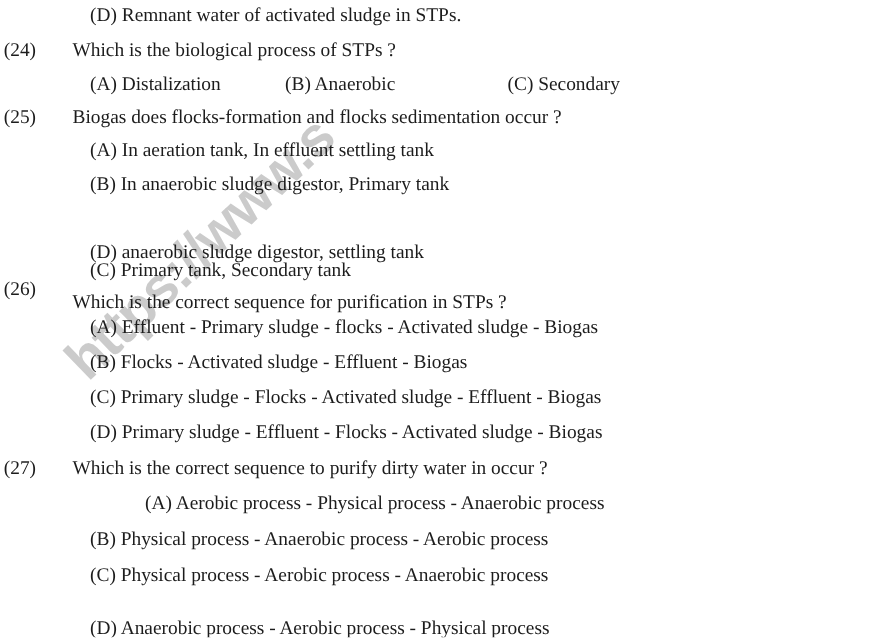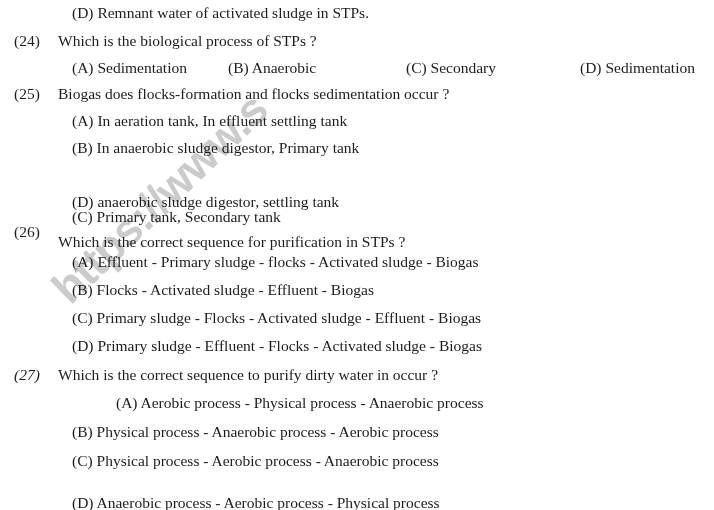--- a/index.html
+++ b/index.html
@@ -54,21 +54,21 @@
   }
   .line {
     position: absolute;
     white-space: nowrap;
     font-size: 15.5px;
     line-height: 18px;
     color: #1c1c1c;
   }
   .qnum {
     position: absolute;
-    left: 14px;
+    left: 3px;
     white-space: nowrap;
     font-size: 15.5px;
     line-height: 18px;
     color: #1c1c1c;
   }
   .qtext {
     left: 58px;
   }
   .opt {
     left: 72px;
@@ -87,40 +87,39 @@
   <div id="watermark-layer">
     <div class="watermark-text">https://www.s</div>
   </div>
 
   <div id="content-layer">
 
     <div class="line opt" style="top:4px;">(D) Remnant water of activated sludge in STPs.</div>
 
     <div class="qnum" style="top:32px;">(24)</div>
     <div class="line qtext" style="top:32px;">Which is the biological process of STPs ?</div>
-    <div class="line opt-col-a" style="top:59px;">(A) Sedimentation</div>
+    <div class="line opt-col-a" style="top:59px;">(A) Distalization</div>
     <div class="line opt-col-b" style="top:59px;">(B) Anaerobic</div>
     <div class="line opt-col-c" style="top:59px;">(C)  Secondary</div>
-    <div class="line opt-col-d" style="top:59px;">(D) Sedimentation</div>
 
     <div class="qnum" style="top:85px;">(25)</div>
     <div class="line qtext" style="top:85px;">Biogas does flocks-formation and flocks sedimentation occur ?</div>
     <div class="line opt" style="top:112px;">(A) In aeration tank, In effluent settling tank</div>
     <div class="line opt" style="top:139px;">(B) In anaerobic sludge digestor, Primary tank</div>
     <div class="line opt" style="top:172px;margin-top:36px;">(C) Primary tank, Secondary tank</div>
     <div class="line opt" style="top:193px;">(D) anaerobic sludge digestor, settling tank</div>
 
     <div class="qnum" style="top:223px;">(26)</div>
     <div class="line qtext" style="top:233px;">Which is the correct sequence for purification in STPs ?</div>
     <div class="line opt" style="top:253px;">(A) Effluent - Primary sludge - flocks - Activated sludge - Biogas</div>
     <div class="line opt" style="top:281px;">(B) Flocks - Activated sludge - Effluent - Biogas</div>
     <div class="line opt" style="top:309px;">(C) Primary sludge - Flocks - Activated sludge - Effluent - Biogas</div>
     <div class="line opt" style="top:337px;">(D) Primary sludge - Effluent - Flocks - Activated sludge - Biogas</div>
 
-    <div class="qnum" style="top:366px;font-style:italic;">(27)</div>
+    <div class="qnum" style="top:366px;">(27)</div>
     <div class="line qtext" style="top:366px;">Which is the correct sequence to purify dirty water in occur ?</div>
     <div class="line opt" style="top:394px;margin-left:44px;">(A) Aerobic process - Physical process - Anaerobic process</div>
     <div class="line opt" style="top:423px;">(B) Physical process - Anaerobic process - Aerobic process</div>
     <div class="line opt" style="top:452px;">(C) Physical process - Aerobic process - Anaerobic process</div>
     <div class="line opt" style="top:494px;">(D) Anaerobic process - Aerobic process - Physical process</div>
 
   </div>
 </div>
 
 </body></html>

